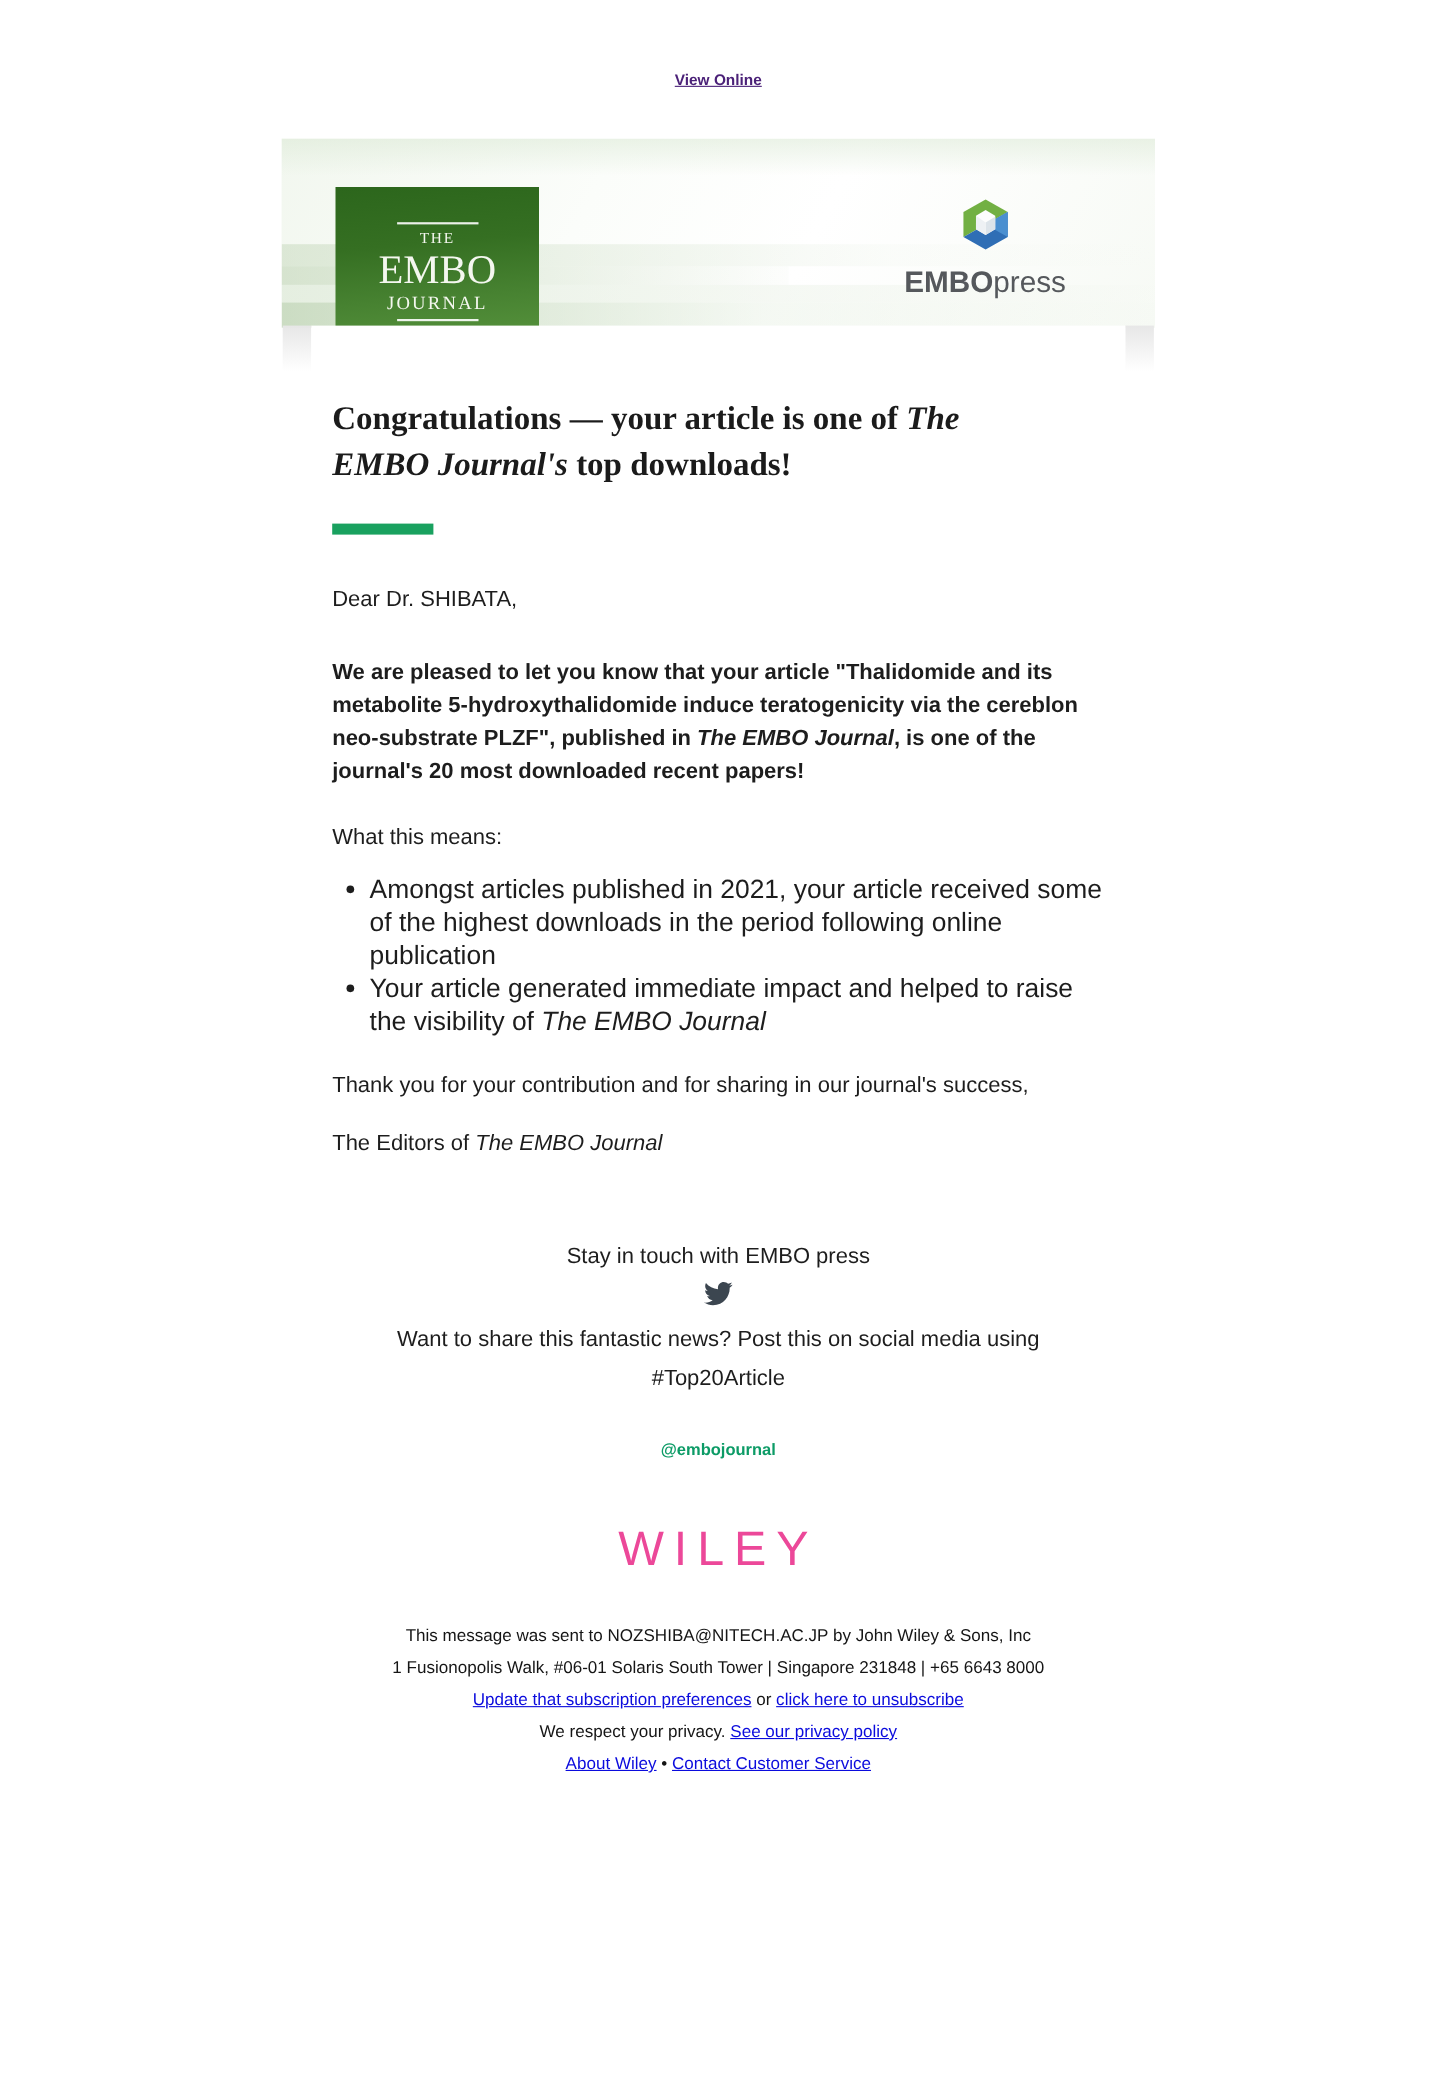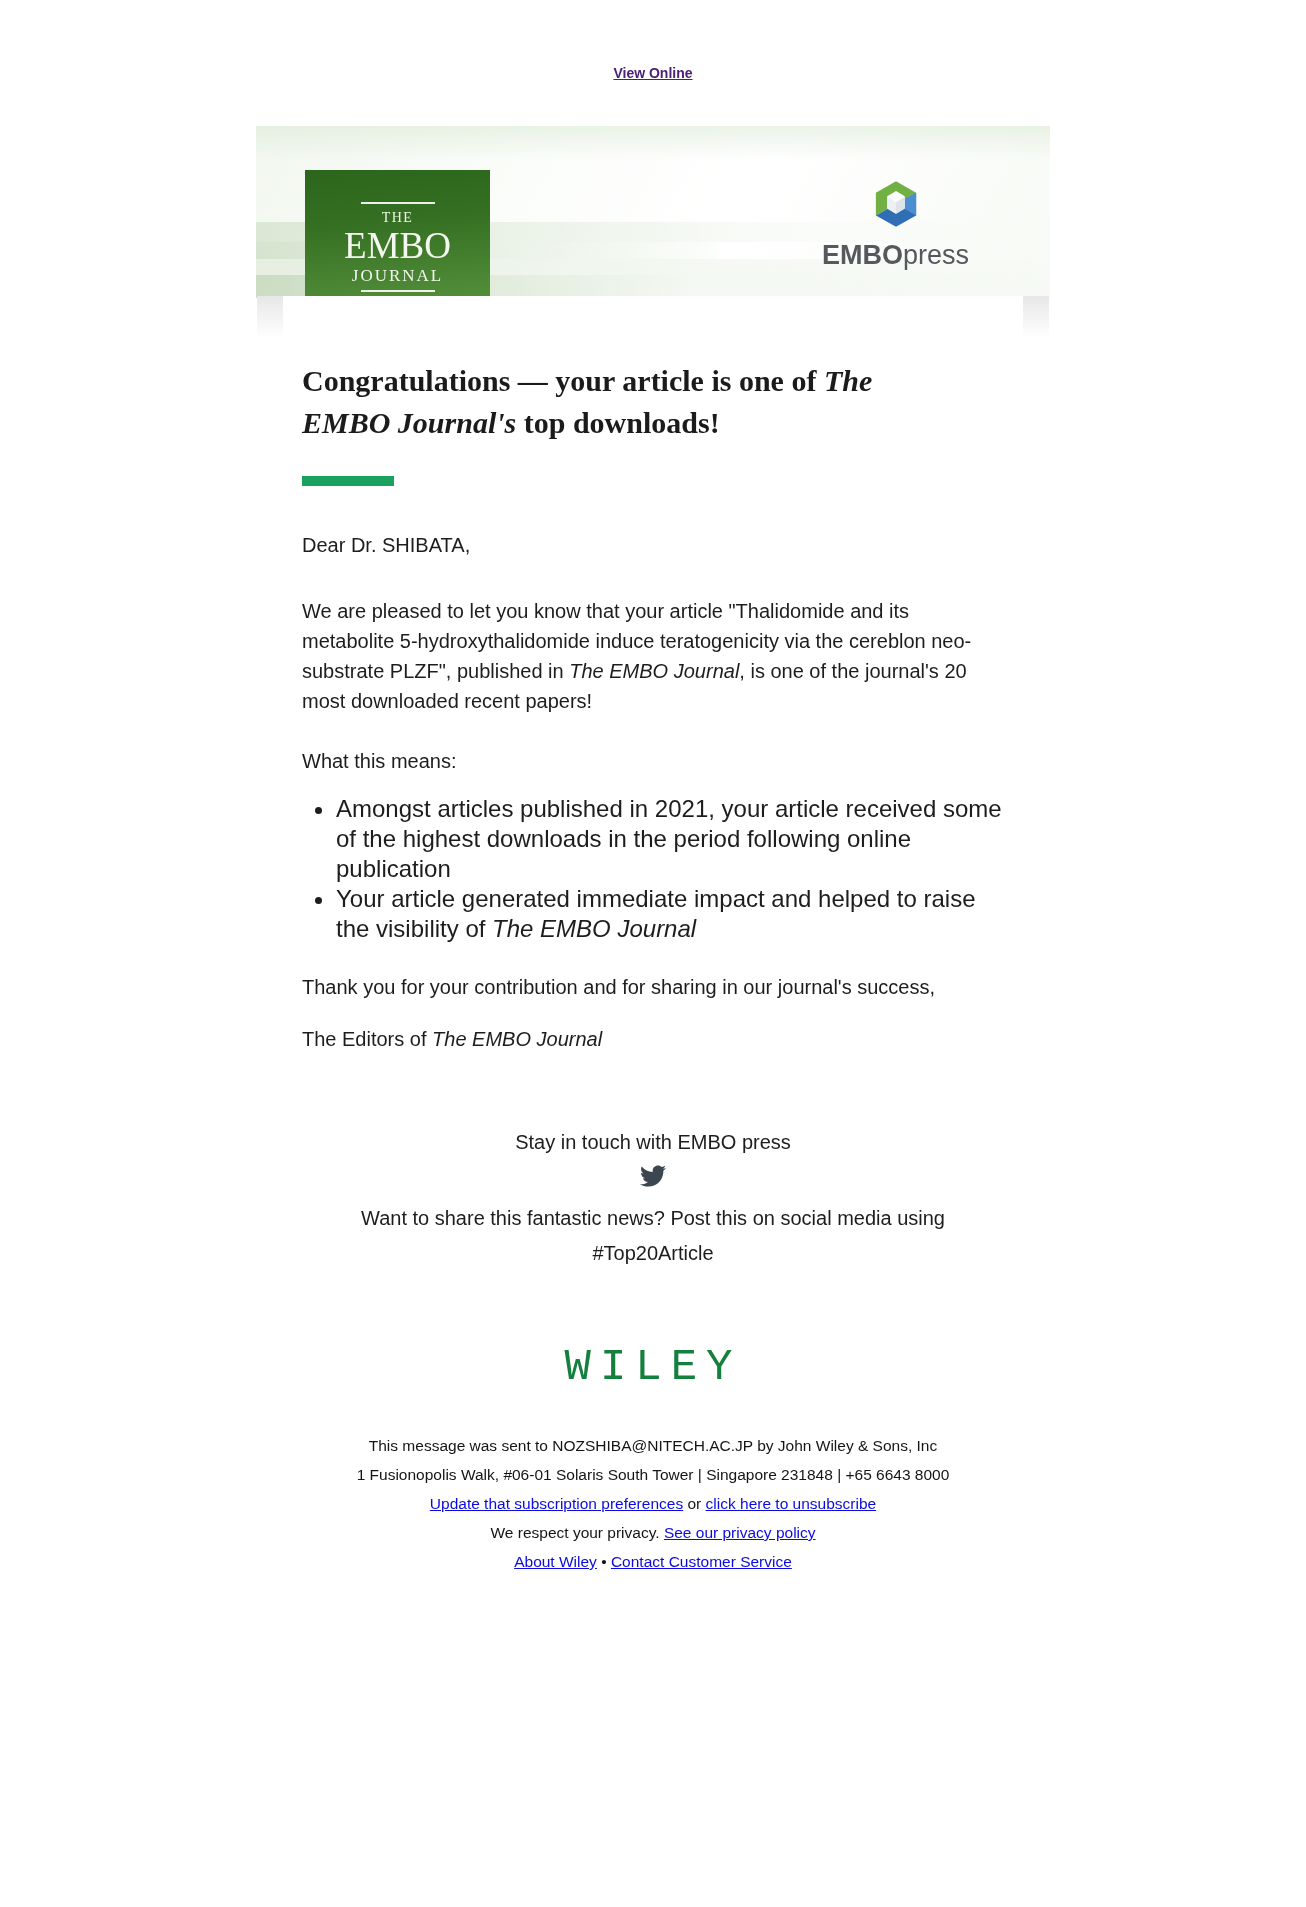--- a/index.html
+++ b/index.html
@@ -53,38 +53,38 @@
     padding:0 19px 120px 19px;background:#ffffff;}
 
   .heading{margin:64px 0 0;font-family:"Liberation Serif", serif;font-weight:700;
     font-size:30px;line-height:42px;color:#1b1b1b;}
   .heading .it{font-style:italic;}
   .green-bar{margin-top:32px;width:92px;height:10px;background:#19a15f;}
 
   .body-p{font-size:20px;line-height:30px;color:#1d1d1d;margin:0;}
   .it{font-style:italic;}
   .salutation{margin-top:44px;}
-  .p1{margin-top:36px;}
+  .p1{margin-top:36px;font-weight:bold;}
   .what{margin-top:30px;}
   ul.means{margin:18px 0 0;padding:0 0 0 34px;}
   ul.means li{font-size:24px;line-height:30px;color:#1d1d1d;}
   .p2{margin-top:24px;}
   .p3{margin-top:28px;}
   .signature{margin-top:22px;}
 
   .social{text-align:center;}
   .stay{margin-top:73px;}
   .twitter-wrap{margin-top:6px;height:28px;}
   .twitter-wrap svg{cursor:pointer;}
   .share-line{margin-top:10px;font-size:20px;line-height:35px;color:#1d1d1d;}
   .handle{margin-top:38px;font-size:15px;line-height:20px;font-weight:700;color:#0c9b66;
     text-align:center;cursor:pointer;}
 
-  .wiley{margin-top:72px;text-align:center;font-family:Liberation Mono, monospace;
-    font-size:44px;line-height:48px;letter-spacing:9px;color:#15803d;font-weight:400;}
+  .wiley{margin-top:56px;text-align:center;font-family:Liberation Sans, sans-serif;
+    font-size:44px;line-height:48px;letter-spacing:9px;color:#ec4899;font-weight:400;}
 
   .footer{margin-top:40px;text-align:center;font-size:15.5px;line-height:29px;color:#151515;}
   .footer .lnk{color:#0b0bdd;text-decoration:underline;cursor:pointer;}
 </style>
 </head>
 <body>
 
 <div class="view-online-wrap">
   <a class="view-online">View Online</a>
 </div>
@@ -148,20 +148,21 @@
     <p class="body-p stay">Stay in touch with EMBO press</p>
     <div class="twitter-wrap">
       <svg width="30" height="26" viewBox="0 0 24 24" fill="#3c4650">
         <path d="M23.954 4.569c-.885.389-1.83.654-2.825.775 1.014-.611 1.794-1.574 2.163-2.723-.951.555-2.005.959-3.127 1.184-.896-.959-2.173-1.559-3.591-1.559-2.717 0-4.92 2.203-4.92 4.917 0 .39.045.765.127 1.124-4.09-.205-7.715-2.169-10.141-5.138-.427.722-.666 1.561-.666 2.475 0 1.71.87 3.213 2.188 4.096-.807-.026-1.566-.248-2.228-.616v.061c0 2.385 1.693 4.374 3.946 4.827-.413.111-.849.171-1.296.171-.314 0-.615-.03-.916-.086.631 1.953 2.445 3.377 4.604 3.417-1.68 1.319-3.809 2.105-6.102 2.105-.39 0-.779-.023-1.17-.067 2.189 1.394 4.768 2.209 7.557 2.209 9.054 0 13.999-7.496 13.999-13.986 0-.209 0-.42-.015-.63.961-.689 1.8-1.56 2.46-2.548l-.047-.02z"></path>
       </svg>
     </div>
     <div class="share-line">
       <div>Want to share this fantastic news? Post this on social media using</div>
       <div>#Top20Article</div>
     </div>
+    <div class="handle">@embojournal</div>
   </div>
 
   <div class="wiley">WILEY</div>
 
   <div class="footer">
     <div>This message was sent to NOZSHIBA@NITECH.AC.JP by John Wiley &amp; Sons, Inc</div>
     <div>1 Fusionopolis Walk, #06-01 Solaris South Tower | Singapore 231848 | +65 6643 8000</div>
     <div><a class="lnk">Update that subscription preferences</a><span> or </span><a class="lnk">click here to unsubscribe</a></div>
     <div><span>We respect your privacy. </span><a class="lnk">See our privacy policy</a></div>
     <div><a class="lnk">About Wiley</a><span> • </span><a class="lnk">Contact Customer Service</a></div>

